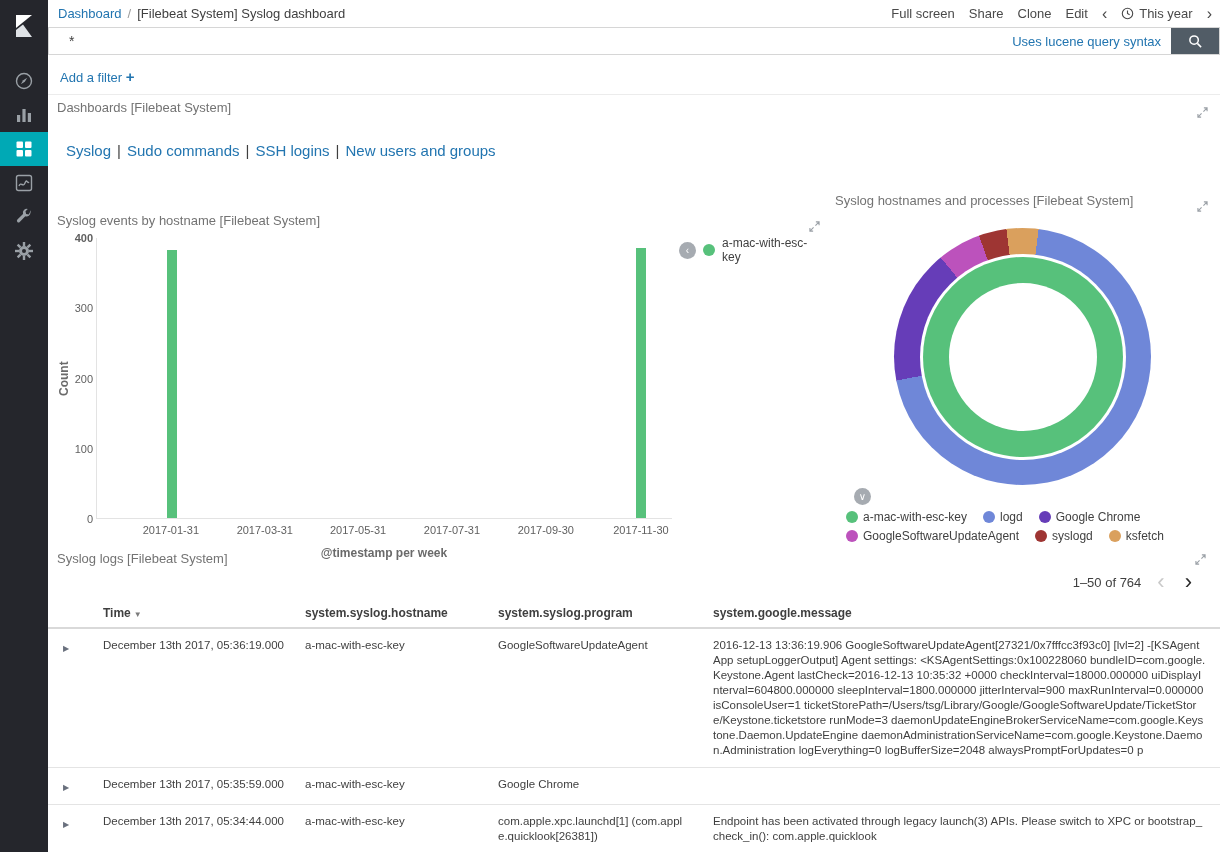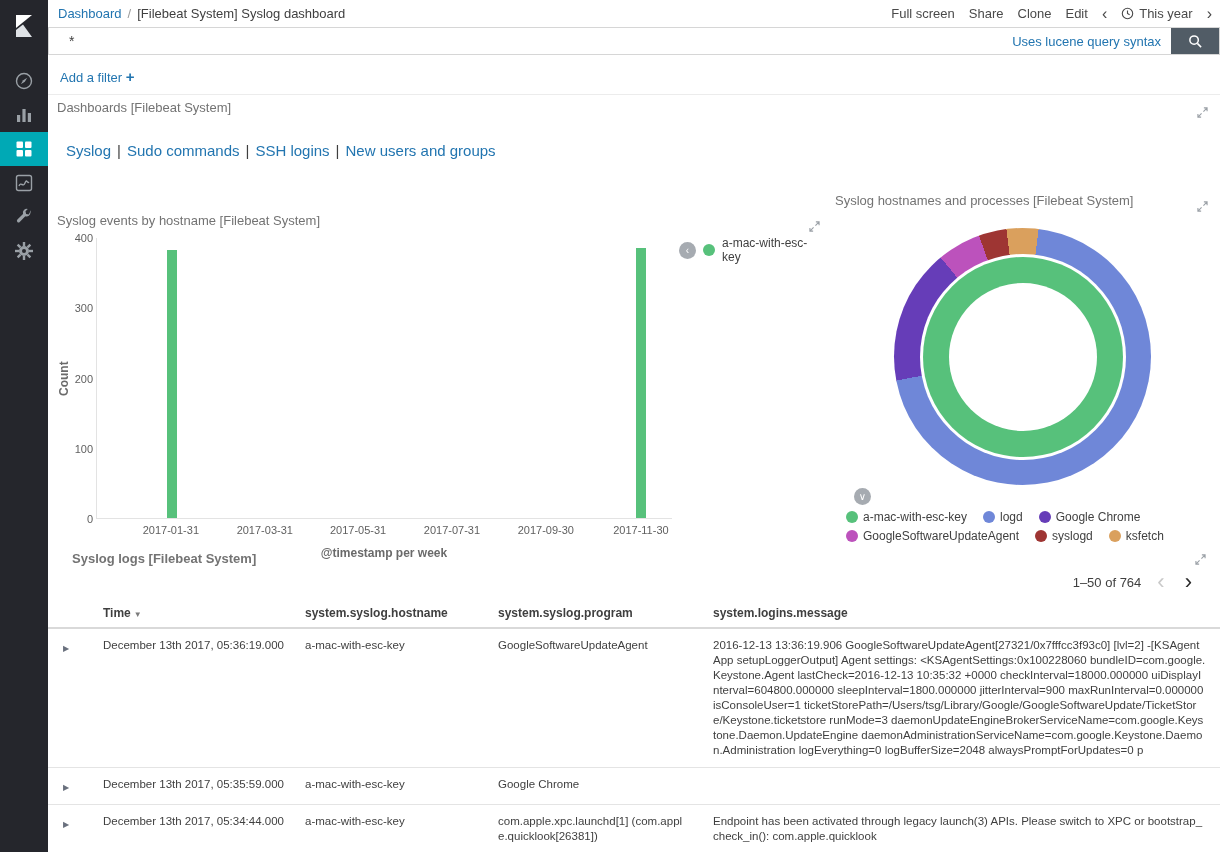--- a/index.html
+++ b/index.html
@@ -69,21 +69,21 @@
   .donut-gap { width:206px; height:206px; background:#fff; }
   .donut-inner { width:200px; height:200px; }
   .donut-hole { width:148px; height:148px; background:#fff; }
   .donut-toggle { position:absolute; left:28px; top:300px; }
   .donut-legend { position:absolute; left:20px; top:322px; width:365px; font-size:12px; }
   .dl-row { display:flex; gap:16px; margin-bottom:5px; }
   .dl-item { display:flex; gap:5px; align-items:center; cursor:pointer; white-space:nowrap; }
 
   
   .logs-panel { position:absolute; left:48px; top:543px; right:0; height:309px; overflow:hidden; }
-  .logs-panel .panel-title { padding:8px 0 0 24px;font-weight:bold; }
+  .logs-panel .panel-title { padding:8px 0 0 9px; }
   .pagination { position:absolute; right:24px; top:28px; display:flex; gap:12px; align-items:center; font-size:13px; }
   .pg { background:none; border:none; font-size:22px; line-height:1; cursor:pointer; padding:0 4px; }
   .pg.prev { color:#c9c9c9; }
   .pg.next { color:#2b2b2b; }
   .table { position:absolute; left:0; top:57px; right:0; }
   .thead, .trow { display:grid; grid-template-columns:40px 187px 178px 200px 1fr;gap:15px; }
   .thead { font-size:12px; font-weight:bold; border-bottom:2px solid #d9d9d9; padding:6px 0 7px 0; }
   .thead .caret { font-size:8px; color:#7c7c7c; margin-left:3px; }
   .trow { border-bottom:1px solid #e4e4e4; padding:9px 0; font-size:11.5px; line-height:15px; }
   .cell-exp { padding-left:15px; color:#69707d; font-size:8px; padding-top:3px; cursor:pointer; }
@@ -209,21 +209,21 @@
     <svg width="11" height="11" viewBox="0 0 12 12">
         <path d="M7.5 1H11v3.5M11 1L7 5M4.5 11H1V7.5M1 11l4-4" fill="none" stroke="#9aa0a6" stroke-width="1.2"></path>
       </svg>
   </span>
   <div class="ylabel">Count</div>
   <div class="y-axis" id="bar-yaxis">
       <div class="ytick" style="bottom: 0%;">0</div>
       <div class="ytick" style="bottom: 25%;">100</div>
       <div class="ytick" style="bottom: 50%;">200</div>
       <div class="ytick" style="bottom: 75%;">300</div>
-      <div class="ytick" style="bottom: 100%;">400</div>
+      <div class="ytick" style="bottom: 100%; font-weight: bold;">400</div>
     </div>
   <div class="plot" id="bar-plot">
       <div class="bar" style="left: calc(13% - 5px); height: 95.75%; background: rgb(87, 193, 123);"></div>
       <div class="bar" style="left: calc(94.6% - 5px); height: 96.5%; background: rgb(87, 193, 123);"></div>
     </div>
   <div class="x-axis" id="bar-xaxis">
       <div class="xtick" style="left: 13%;">2017-01-31</div>
       <div class="xtick" style="left: 29.3%;">2017-03-31</div>
       <div class="xtick" style="left: 45.5%;">2017-05-31</div>
       <div class="xtick" style="left: 61.8%;">2017-07-31</div>
@@ -296,21 +296,21 @@
     <span>1–50 of 764</span>
     <button class="pg prev">‹</button>
     <button class="pg next">›</button>
   </div>
   <div class="table">
     <div class="thead">
       <span></span>
       <span><span>Time</span><span class="caret">▼</span></span>
       <span>system.syslog.hostname</span>
       <span>system.syslog.program</span>
-      <span>system.logins.message</span>
+      <span>system.google.message</span>
     </div>
 
     <div class="trow">
       <span class="cell-exp">▶</span>
       <span class="cell-time">December 13th 2017, 05:36:19.000</span>
       <span class="cell-host">a-mac-with-esc-key</span>
       <span class="cell-prog">GoogleSoftwareUpdateAgent</span>
       <span class="cell-msg">2016-12-13 13:36:19.906 GoogleSoftwareUpdateAgent[27321/0x7fffcc3f93c0] [lvl=2] -[KSAgentApp setupLoggerOutput] Agent settings: &lt;KSAgentSettings:0x100228060 bundleID=com.google.Keystone.Agent lastCheck=2016-12-13 10:35:32 +0000 checkInterval=18000.000000 uiDisplayInterval=604800.000000 sleepInterval=1800.000000 jitterInterval=900 maxRunInterval=0.000000 isConsoleUser=1 ticketStorePath=/Users/tsg/Library/Google/GoogleSoftwareUpdate/TicketStore/Keystone.ticketstore runMode=3 daemonUpdateEngineBrokerServiceName=com.google.Keystone.Daemon.UpdateEngine daemonAdministrationServiceName=com.google.Keystone.Daemon.Administration logEverything=0 logBufferSize=2048 alwaysPromptForUpdates=0 p</span>
     </div>
     <div class="trow">

